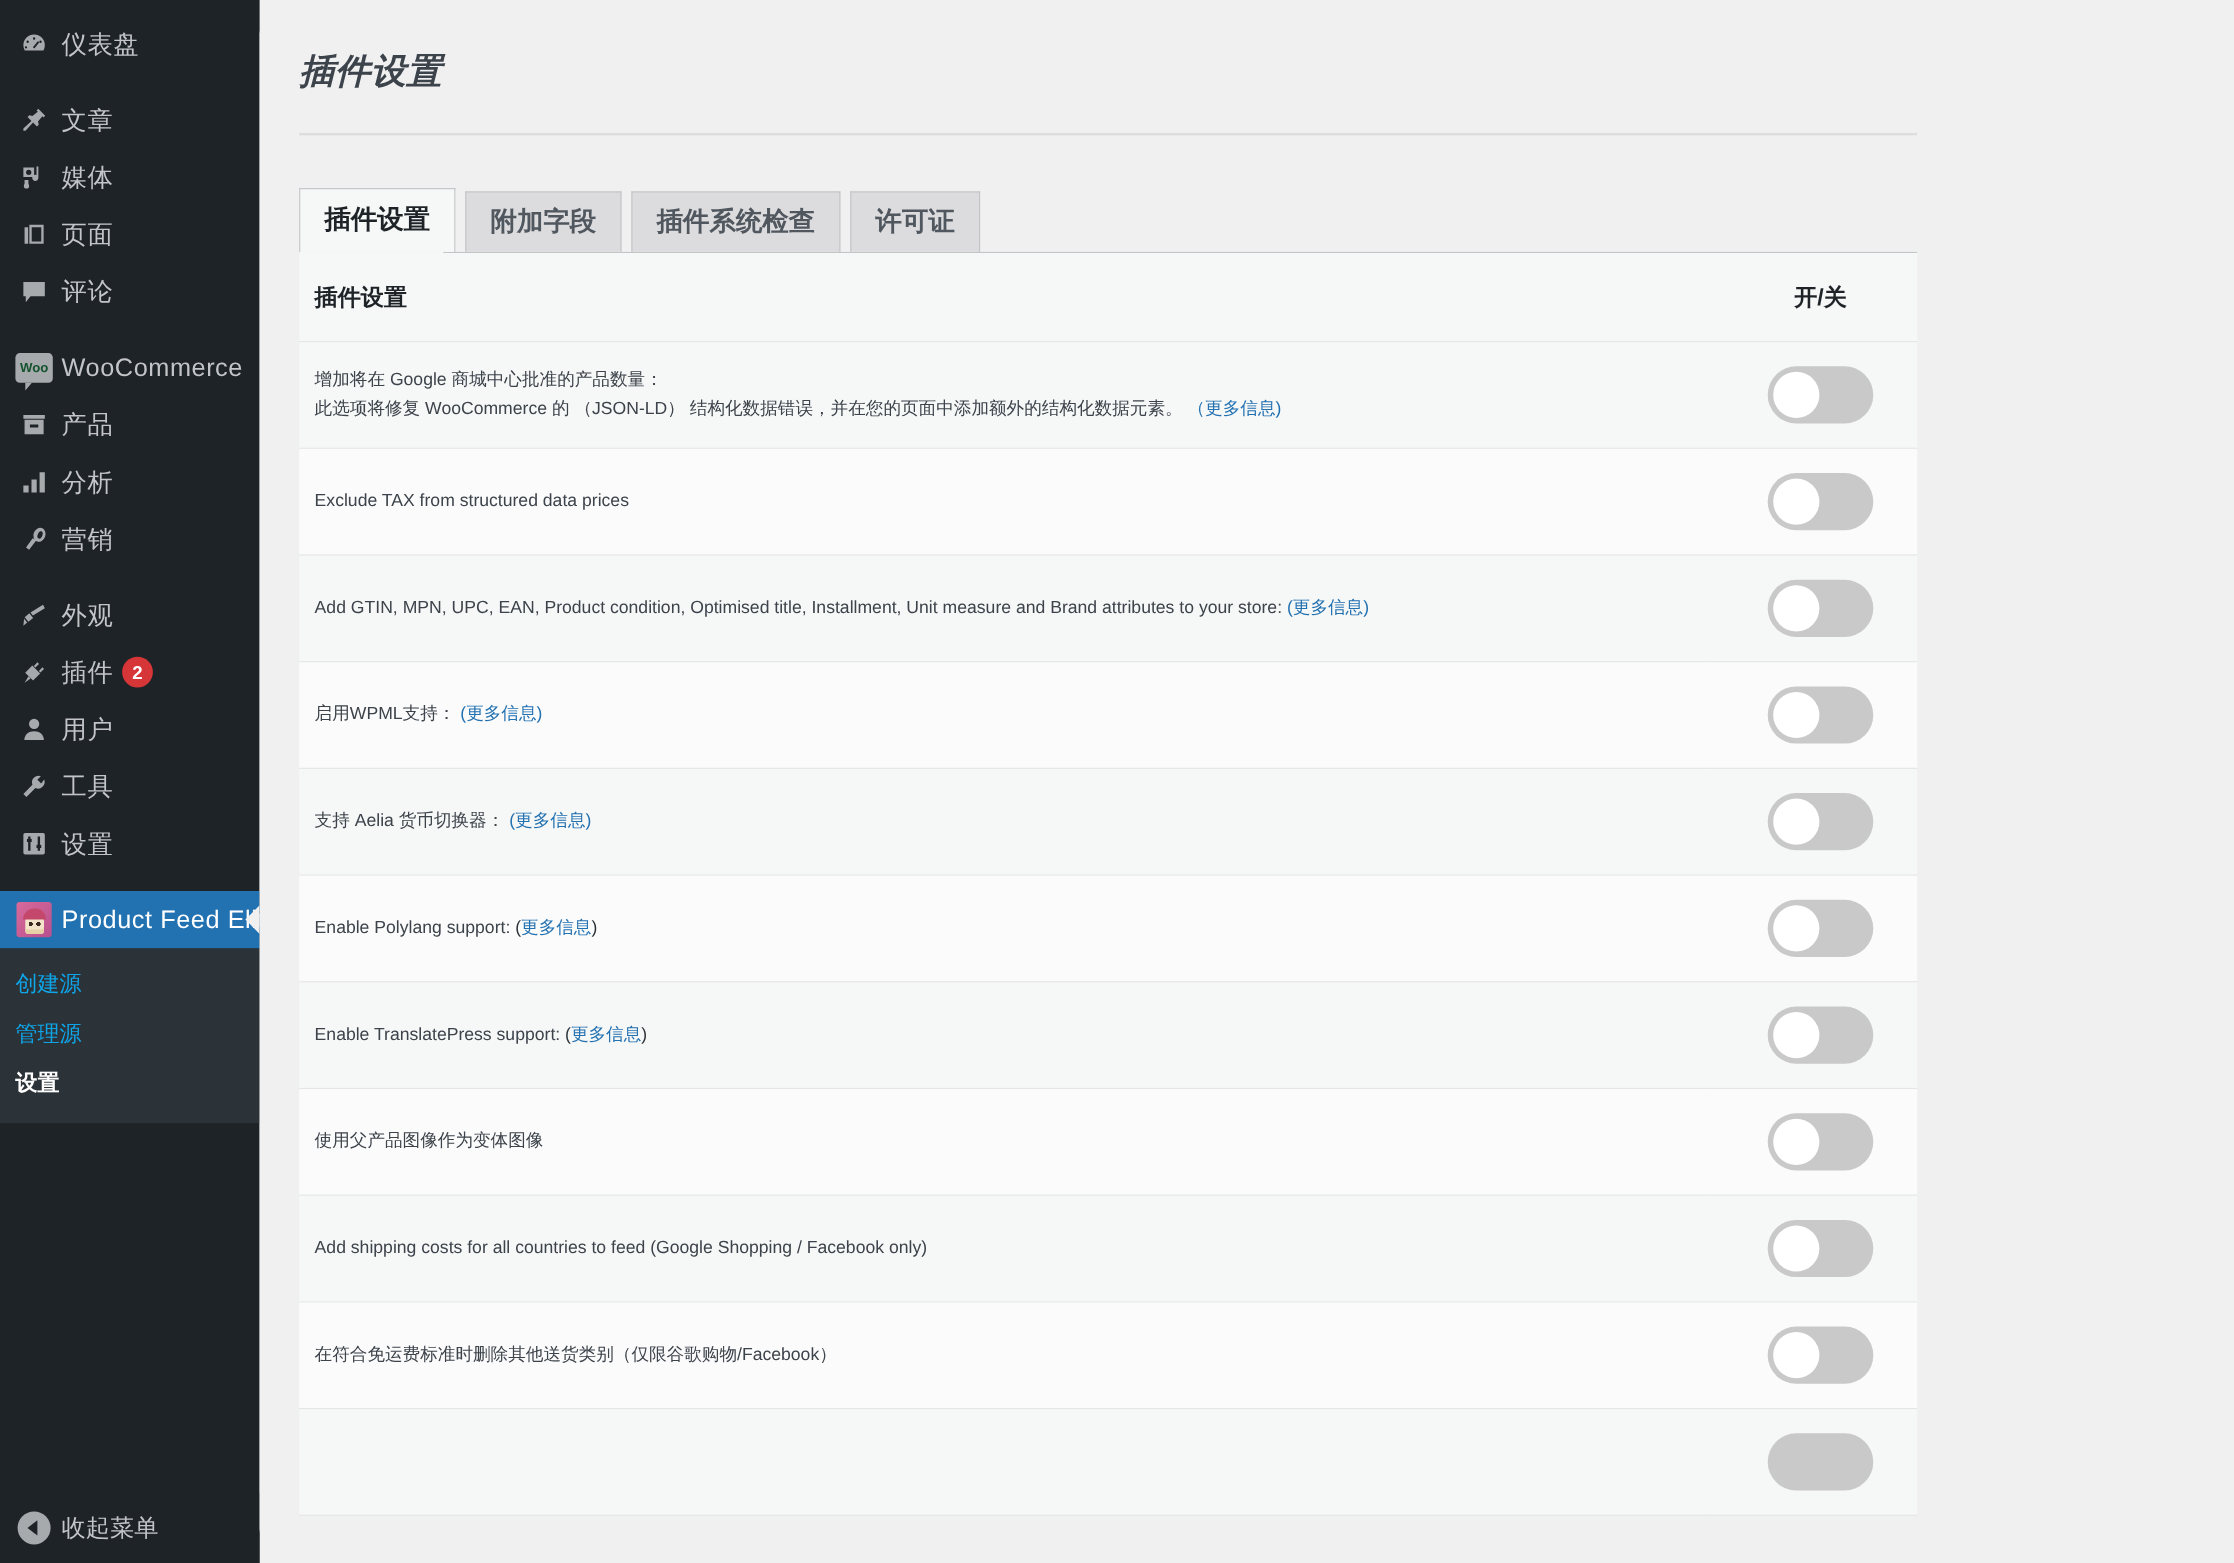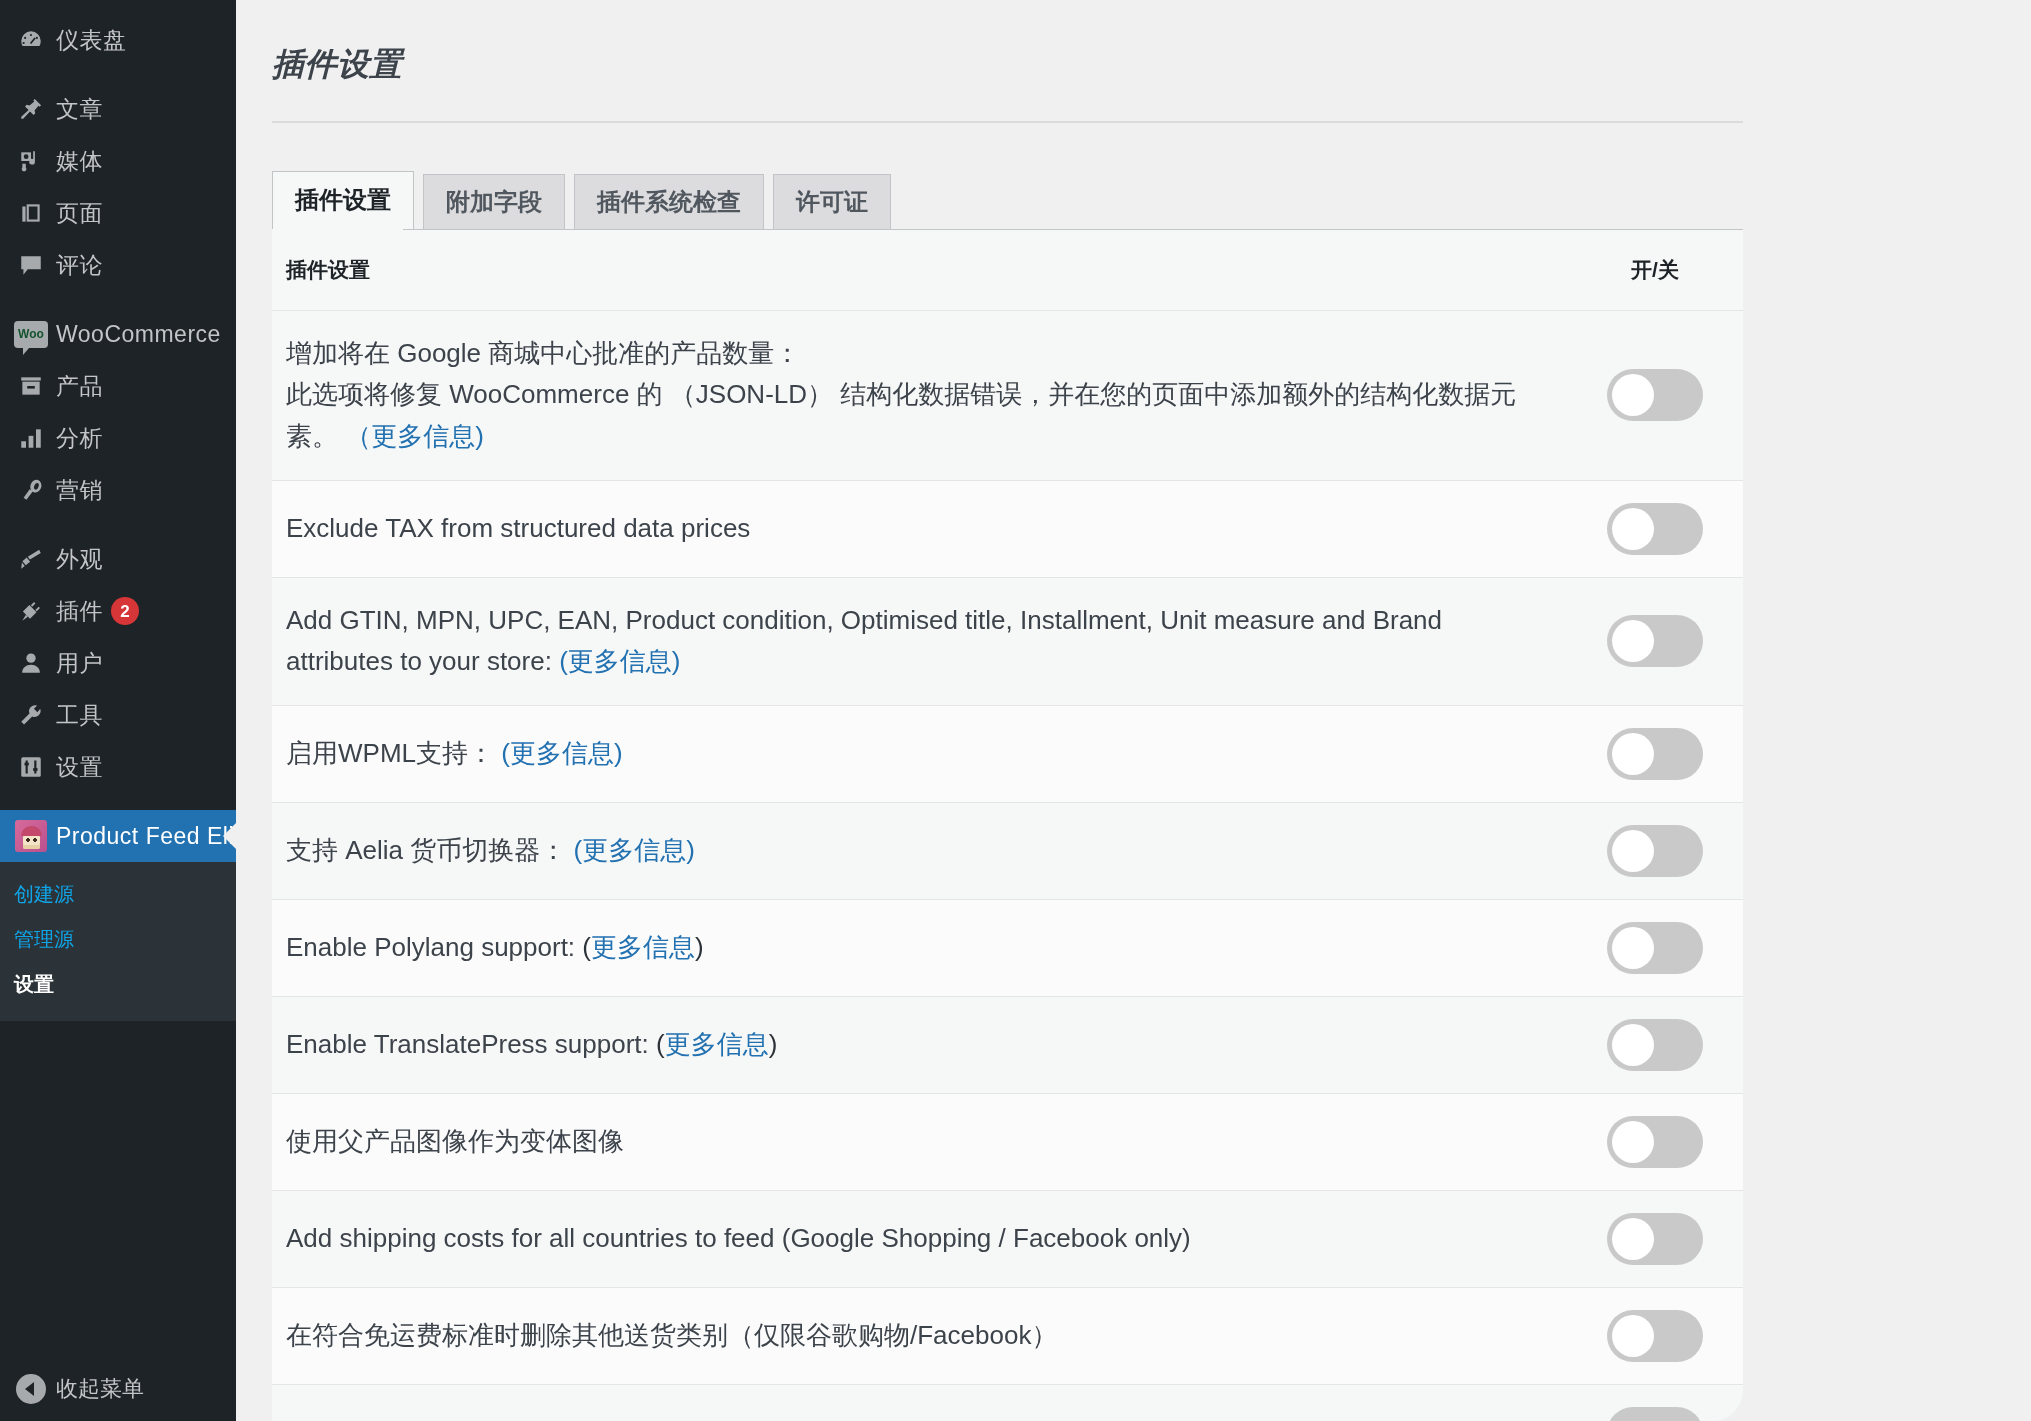--- a/index.html
+++ b/index.html
@@ -199,21 +199,21 @@
   }
   table.settings thead th {
     font-size: 21px; font-weight: 700; color: #1d2327;
     padding: 26px 14px;
   }
   table.settings thead th.col-label { padding-left: 14px; }
   table.settings th.col-toggle, table.settings td.col-toggle {
     width: 190px; text-align: center; padding-right: 0;
   }
   table.settings tbody td.col-label {
-    font-size: 26px;
+    font-size: 16px;
     color: #3c434a;
     line-height: 1.6;
     padding-left: 14px;
     padding-right: 30px;
   }
   table.settings tbody tr:nth-child(even) { background: #fbfbfc; }
   .lnk { color: #2271b1; cursor: pointer; }
   .paren { color: #2c3338; }
 
   .toggle {

